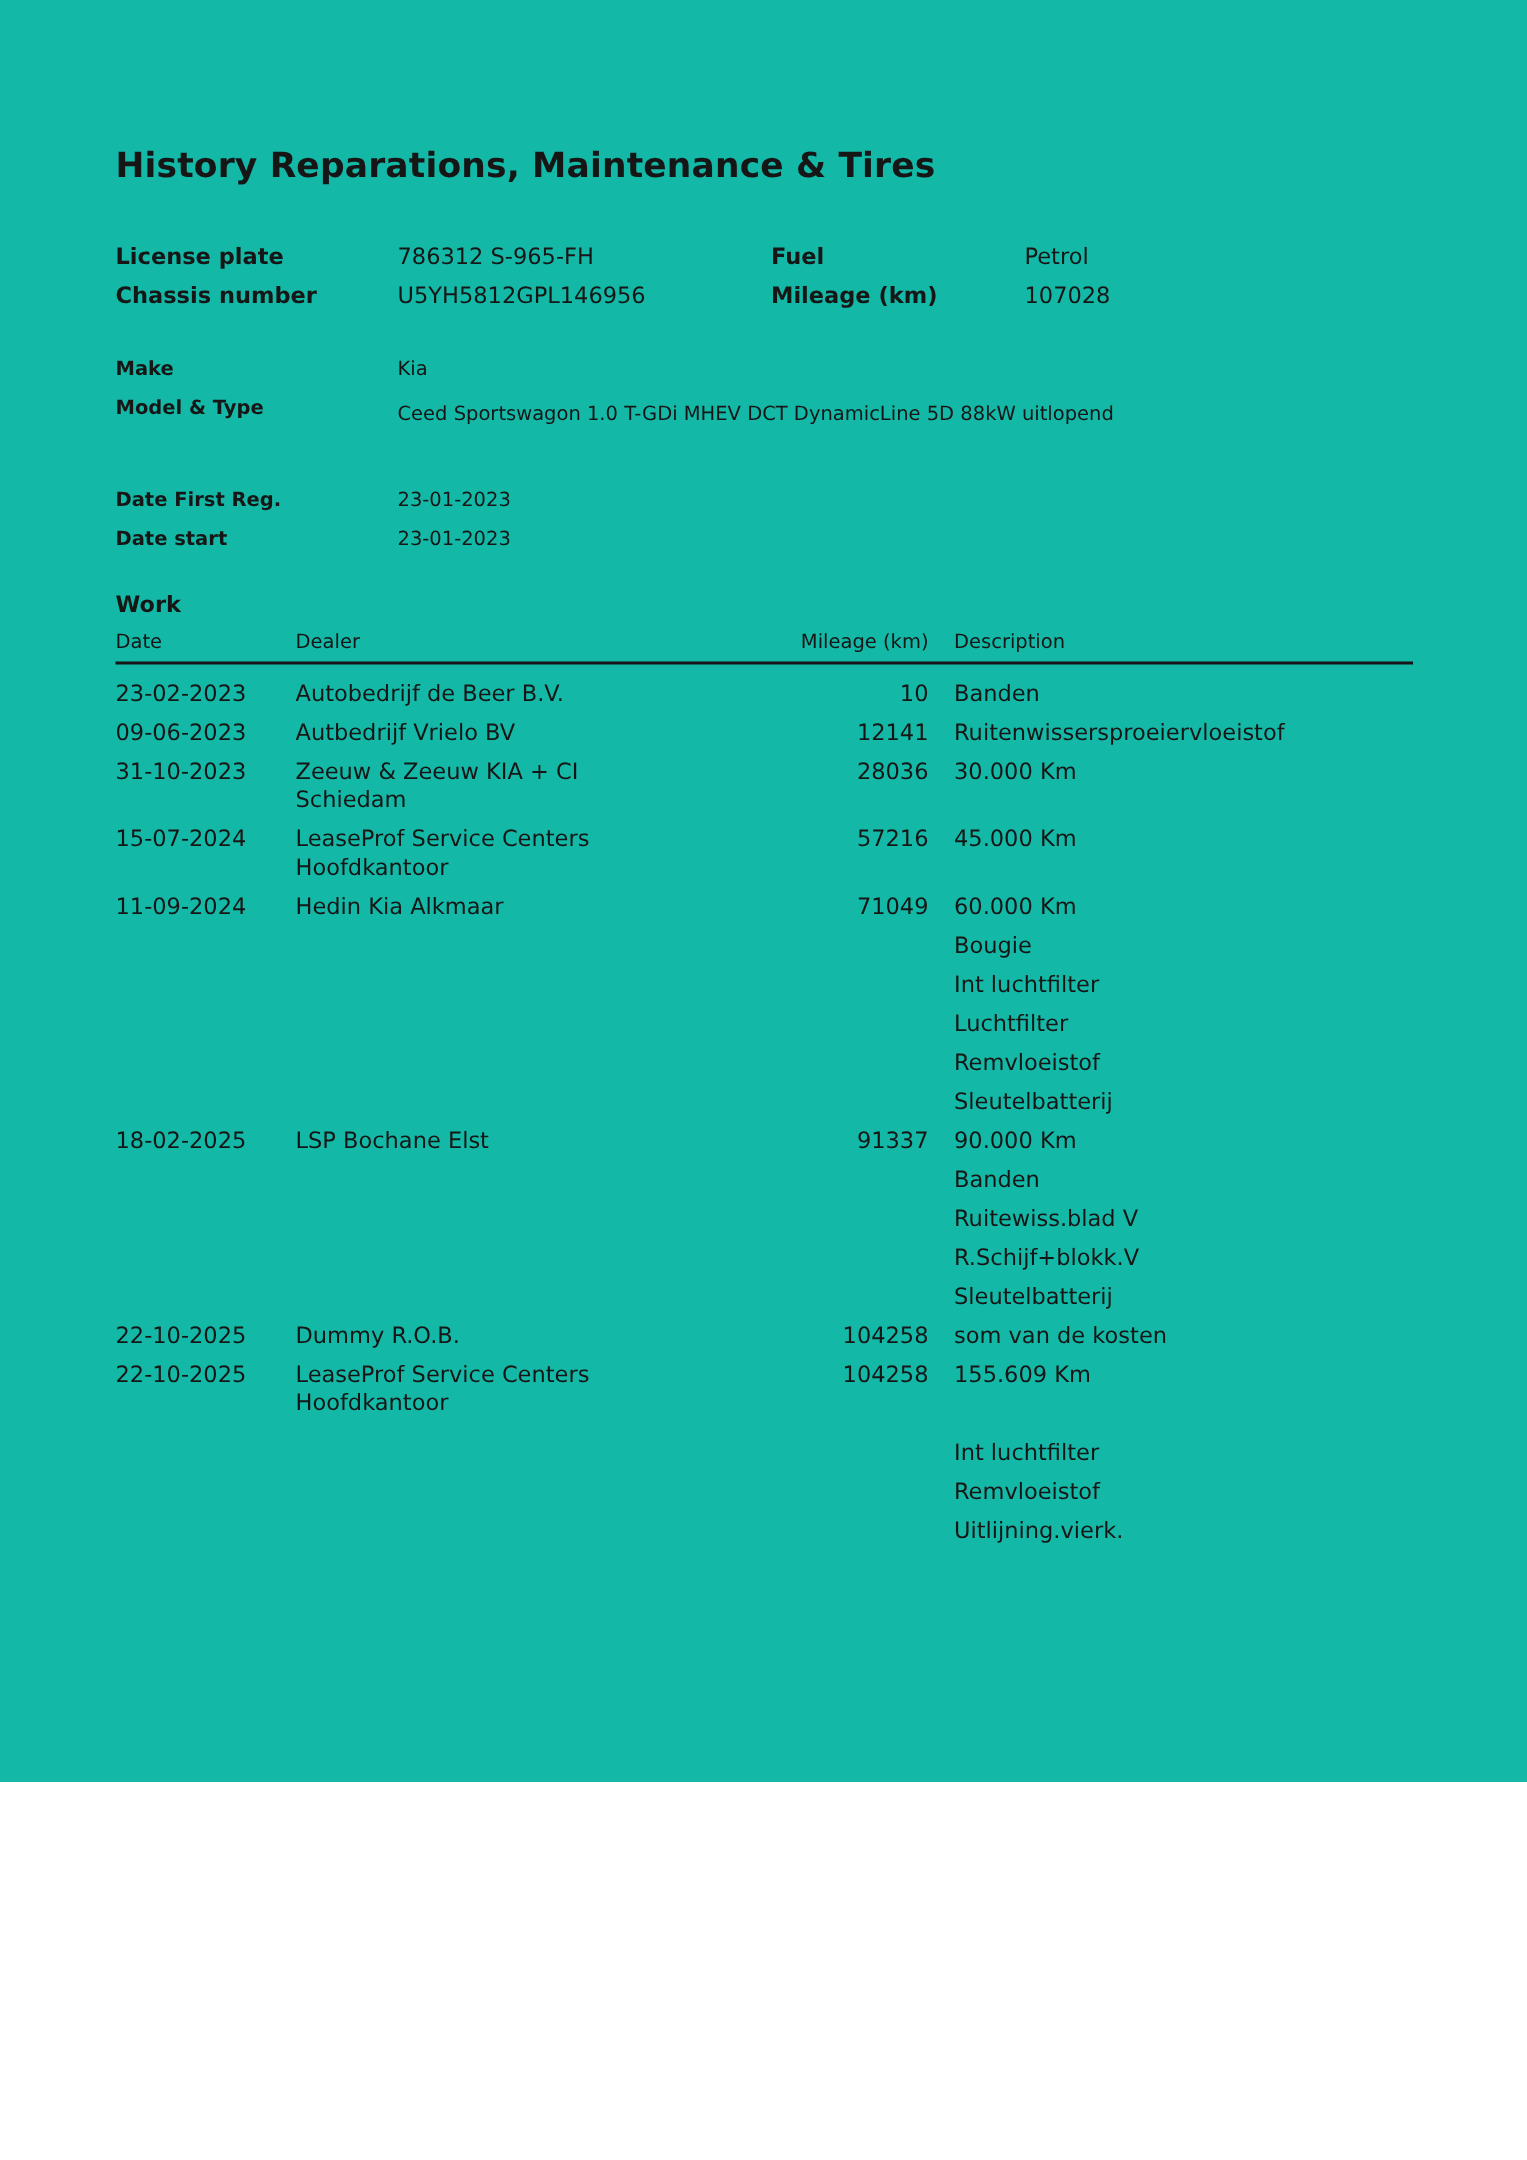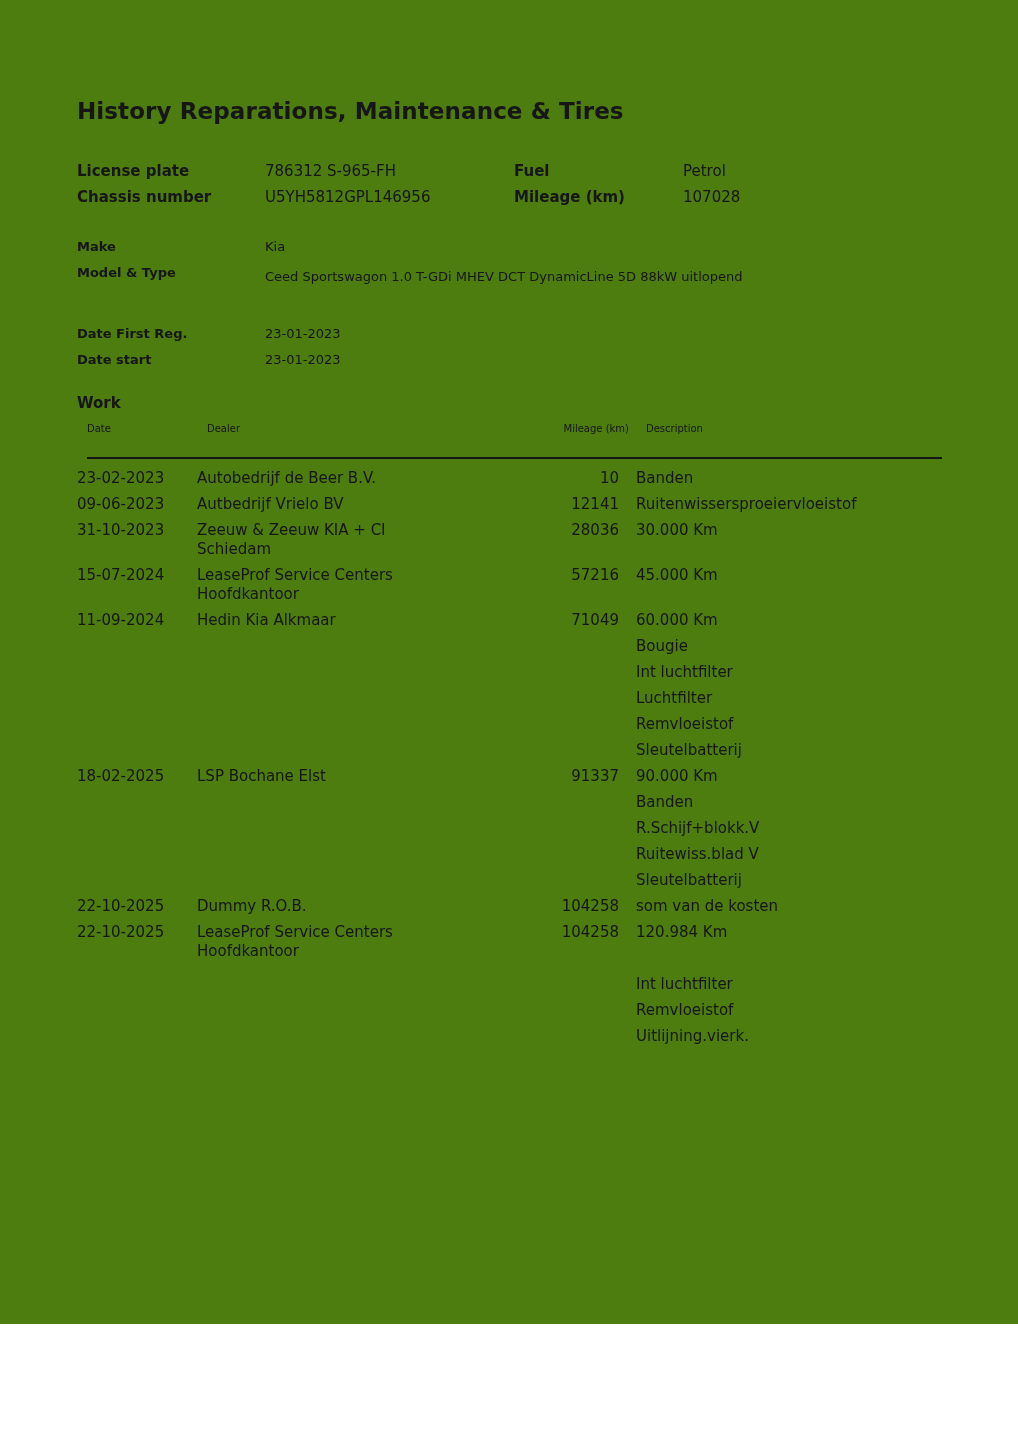--- a/index.html
+++ b/index.html
@@ -11,23 +11,23 @@
     height: 1440px;
     font-family: "DejaVu Sans", sans-serif;
     color: #161616;
     position: relative;
     overflow: hidden;
   }
   .page {
     position: absolute;
     top: 0; left: 0;
     width: 1018px;
-    height: 1324px;
+    height: 1188px;
     padding: 97px 78px 0 77px;
-    background: #4d7c0f;
+    background: #14b8a6;
   }
   .doc-title {
     font-size: 23px;
     font-weight: bold;
     line-height: 28px;
     letter-spacing: 0.1px;
     margin-bottom: 33px;
   }
   
   .kv-grid {
@@ -55,26 +55,25 @@
     margin-top: 17px;
     font-size: 15px;
     font-weight: bold;
     line-height: 26px;
   }
   
   .work-table { width: 865px; margin-top: 4px; }
   .work-header {
     display: grid;
     grid-template-columns: 120px 303px 119px 1fr;
-    font-size: 10px;
+    font-size: 13px;
     line-height: 17px;
-    padding-bottom: 20px;
+    padding-bottom: 4px;
     border-bottom: 2.5px solid #161616;
     margin-bottom: 6px;
-    margin-left: 10px;
   }
   .work-row {
     display: grid;
     grid-template-columns: 120px 303px 119px 1fr;
     align-items: start;
     font-size: 15px;
   }
   .col-mileage { text-align: right; }
   .col-desc { padding-left: 17px; }
   .work-row .cell-date,
@@ -175,39 +174,39 @@
             <div class="desc-line">Sleutelbatterij</div>
           </div>
         </div>
         <div class="work-row">
           <div class="cell-date">18-02-2025</div>
           <div class="cell-dealer">LSP Bochane Elst</div>
           <div class="cell-mileage col-mileage">91337</div>
           <div class="col-desc">
             <div class="desc-line">90.000 Km</div>
             <div class="desc-line">Banden</div>
+            <div class="desc-line">Ruitewiss.blad V</div>
             <div class="desc-line">R.Schijf+blokk.V</div>
-            <div class="desc-line">Ruitewiss.blad V</div>
             <div class="desc-line">Sleutelbatterij</div>
           </div>
         </div>
         <div class="work-row">
           <div class="cell-date">22-10-2025</div>
           <div class="cell-dealer">Dummy R.O.B.</div>
           <div class="cell-mileage col-mileage">104258</div>
           <div class="col-desc">
             <div class="desc-line">som van de kosten</div>
           </div>
         </div>
         <div class="work-row">
           <div class="cell-date">22-10-2025</div>
           <div class="cell-dealer">LeaseProf Service Centers Hoofdkantoor</div>
           <div class="cell-mileage col-mileage">104258</div>
           <div class="col-desc">
-            <div class="desc-line">120.984 Km</div>
+            <div class="desc-line">155.609 Km</div>
             <div class="desc-line"></div>
             <div class="desc-line">Int luchtfilter</div>
             <div class="desc-line">Remvloeistof</div>
             <div class="desc-line">Uitlijning.vierk.</div>
           </div>
         </div>
       </div>
   </div>
 
 </div>

